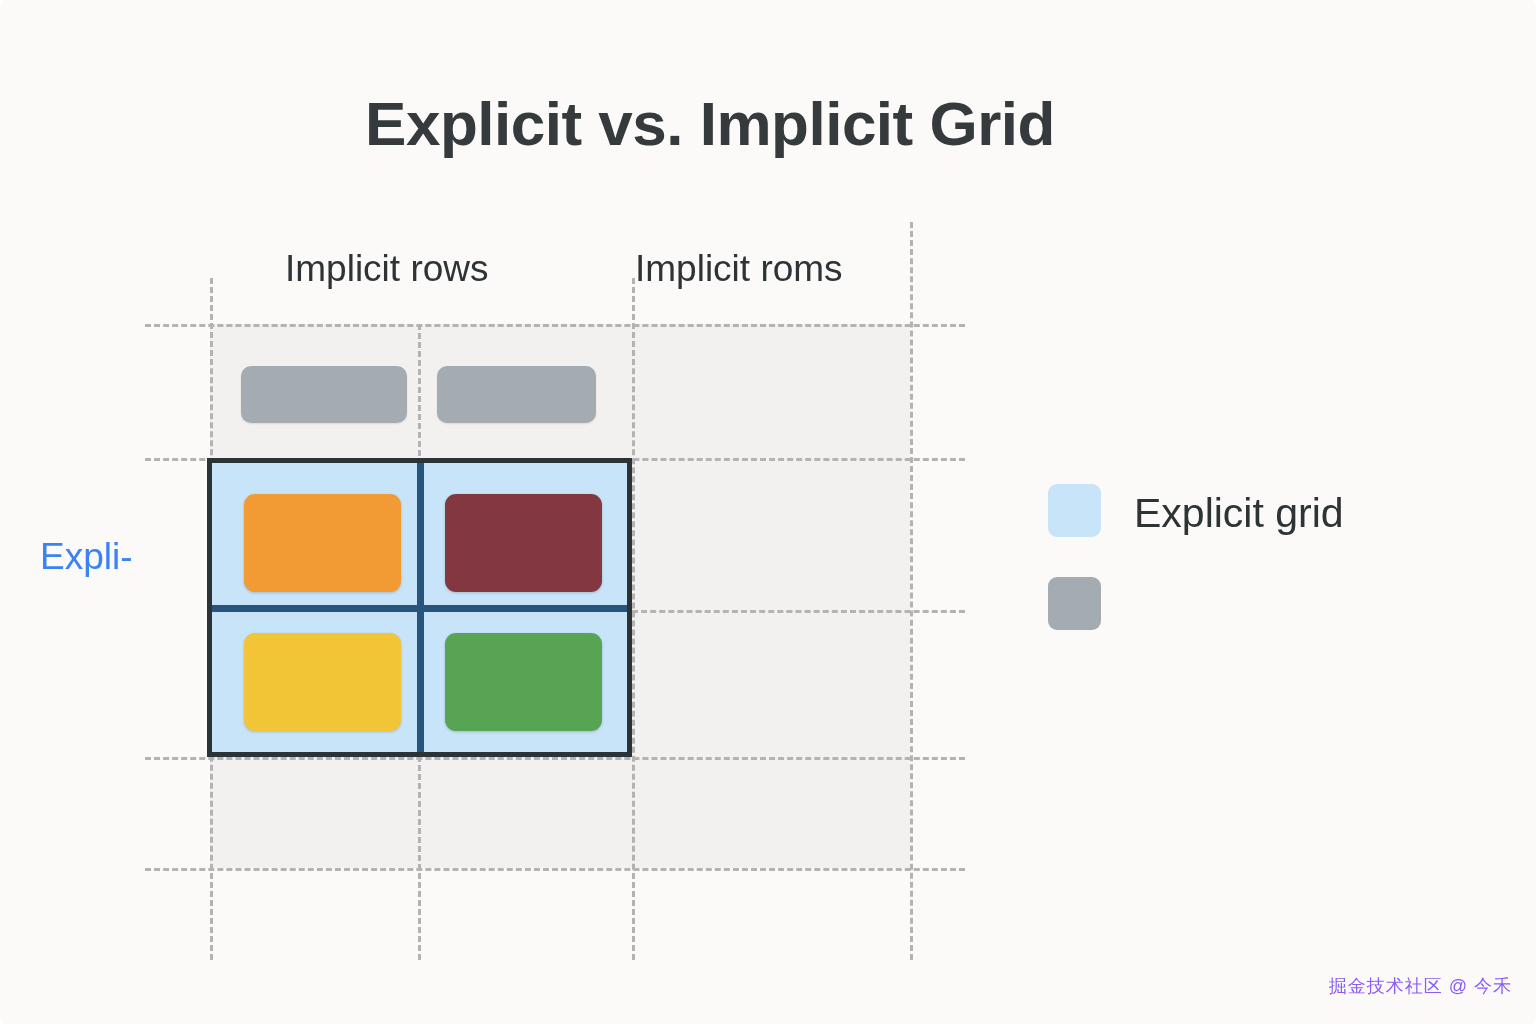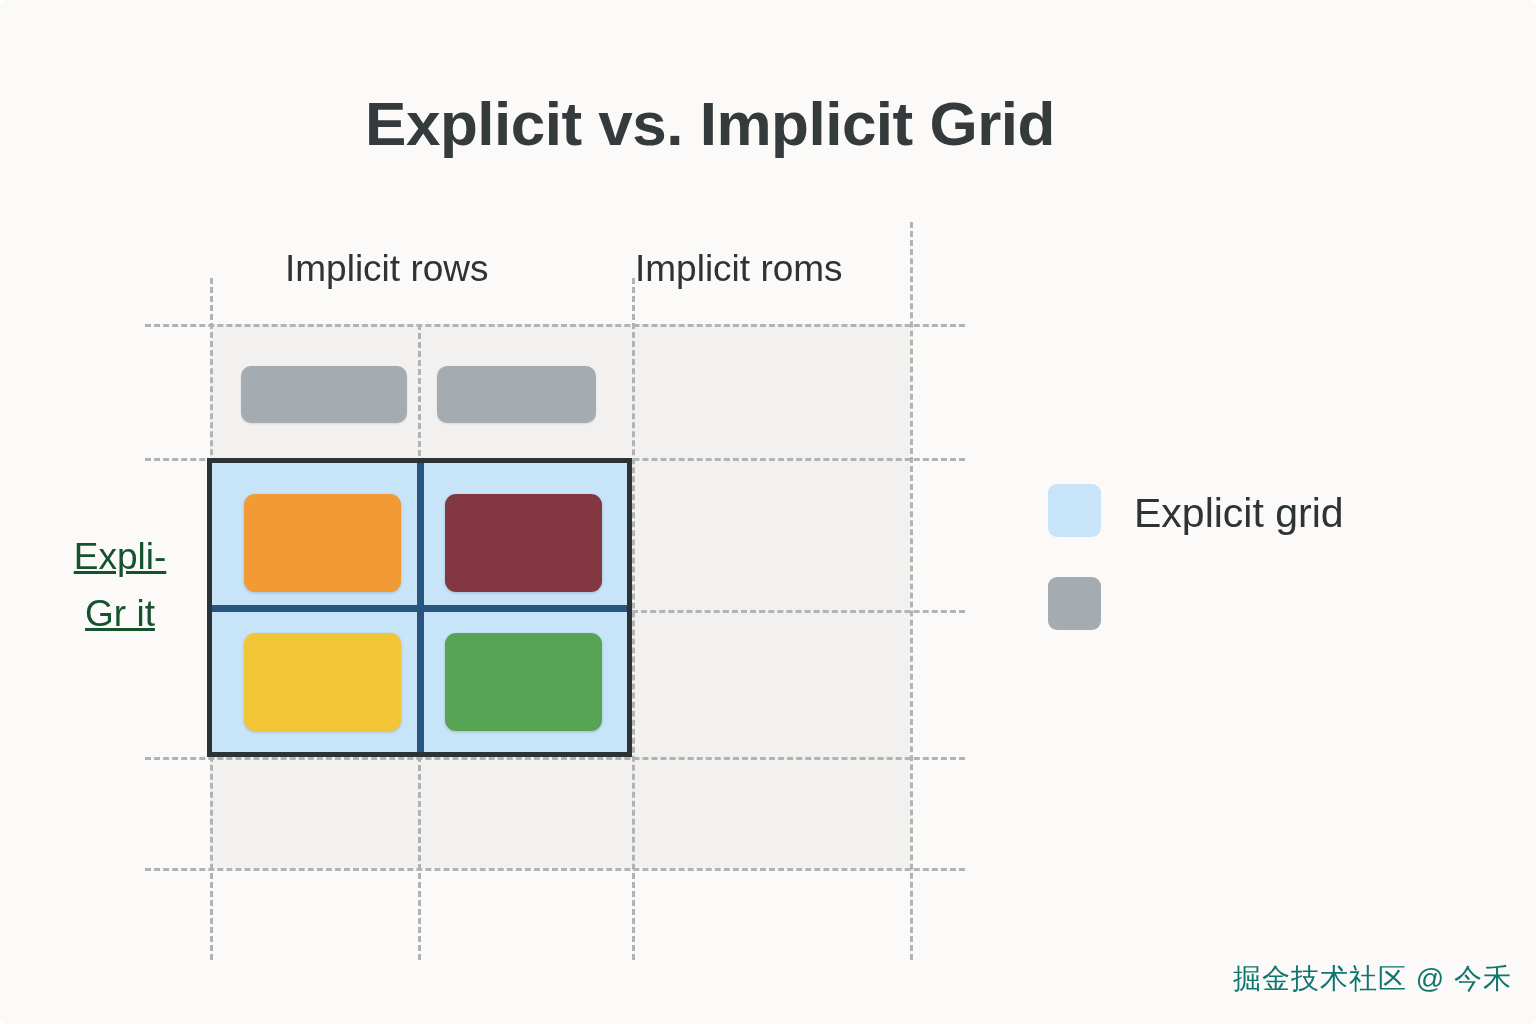--- a/index.html
+++ b/index.html
@@ -60,26 +60,24 @@
     font-size: 37px;
     font-weight: 400;
     color: #2e3335;
     white-space: nowrap;
   }
   #row-label {
     position: absolute;
     left: 40px;
     top: 528px;
     width: 160px;
-    text-align: center;
     font-size: 37px;
     font-weight: 400;
-    color: #14532d;
+    color: #3b82f6;
     line-height: 1.55;
-    text-decoration: underline;
   }
   #row-label span { display: block; }
 
   
   .implicit-item {
     position: absolute;
     background: #a5acb1;
     border-radius: 10px;
     box-shadow: 0 1px 2px rgba(0,0,0,0.10);
   }
@@ -137,22 +135,22 @@
     font-size: 41px;
     color: #2e3335;
     white-space: nowrap;
   }
 
   
   #watermark {
     position: absolute;
     right: 24px;
     bottom: 26px;
-    font-size: 28px;
-    color: #0f766e;
+    font-size: 18px;
+    color: #8b5cf6;
     letter-spacing: 1px;
     white-space: nowrap;
   }
 </style>
 </head>
 <body>
 
 <div id="stage" style="background: rgb(251, 250, 249); border-radius: 7px;">
 
   <div id="title">Explicit vs. Implicit Grid</div>
@@ -169,21 +167,20 @@
       <div class="gridline-v" style="left: 418px; top: 324px; height: 636px; border-left-color: rgb(179, 179, 179);"></div>
       <div class="gridline-v" style="left: 632px; top: 278px; height: 682px; border-left-color: rgb(179, 179, 179);"></div>
       <div class="gridline-v" style="left: 910px; top: 222px; height: 738px; border-left-color: rgb(179, 179, 179);"></div>
     </div>
 
   <div class="col-label" style="left:285px; top:248px;">Implicit rows</div>
   <div class="col-label" style="left:635px; top:248px;">Implicit roms</div>
 
   <div id="row-label">
     <span>Expli-</span>
-    <span>Gr it</span>
   </div>
 
   <div id="implicit-items">
       <div class="implicit-item" style="left: 241px; top: 366px; width: 166px; height: 57px; background: rgb(165, 172, 177);"></div>
       <div class="implicit-item" style="left: 437px; top: 366px; width: 159px; height: 57px; background: rgb(165, 172, 177);"></div>
     </div>
 
   <div id="explicit-box" style="left: 207px; top: 458px; width: 425px; height: 299px; background: rgb(199, 228, 248); border-color: rgb(44, 51, 55);">
     <div class="explicit-divider-v" style="background: rgb(40, 85, 126); left: 205px;"></div>
     <div class="explicit-divider-h" style="background: rgb(40, 85, 126); top: 142px;"></div>

